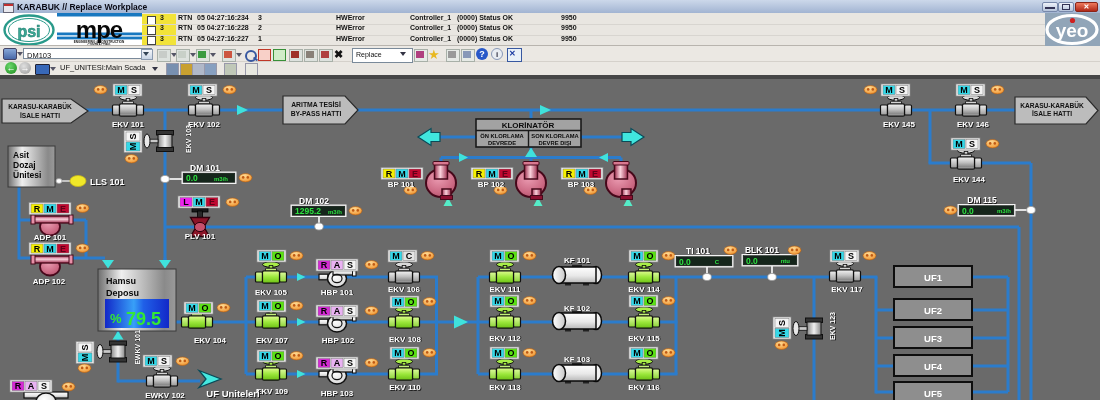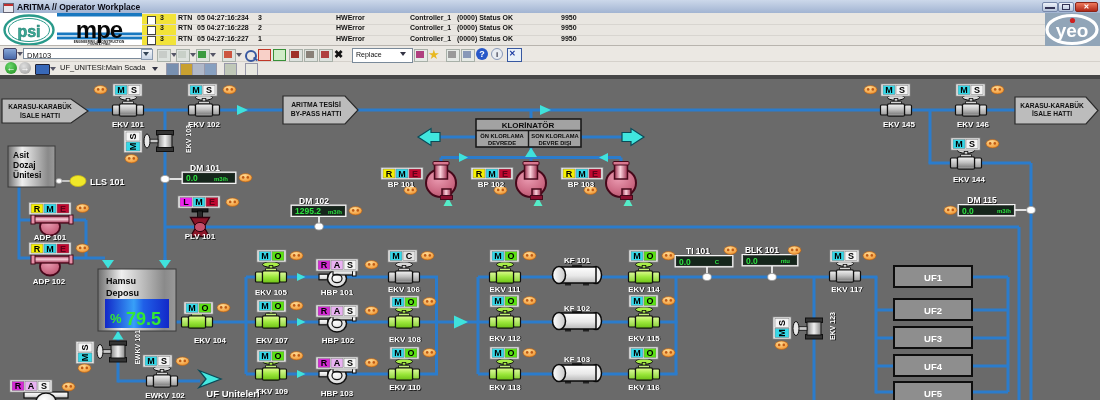--- a/index.html
+++ b/index.html
@@ -5,21 +5,21 @@
   #scr{position:relative;width:1100px;height:400px;overflow:hidden;font-family:"Liberation Sans",sans-serif;background:#6a6a6a}
   .abs{position:absolute}
 </style></head>
 <body>
 <div id="scr">
 
   <div class="abs" style="left:0;top:0;width:1100px;height:13px;background:linear-gradient(#ccd8ea,#a2b4d2)"></div>
   <div class="abs" style="left:3px;top:2.5px;width:9px;height:8px;background:#e8e8ee;border:1px solid #667">
     <div style="width:9px;height:2px;background:#c03030"></div>
     </div>
-  <div class="abs" style="left:17px;top:1.5px;font:600 8.5px &quot;Liberation Sans&quot;,sans-serif;color:#0a0a14">ARITMA // Operator Workplace</div>
+  <div class="abs" style="left:17px;top:1.5px;font:600 8.5px &quot;Liberation Sans&quot;,sans-serif;color:#0a0a14">KARABUK // Replace Workplace</div>
   <div class="abs" style="left:1042px;top:2px;width:14px;height:8px;background:linear-gradient(#eef2fa,#b6c4da);border:1px solid #7788aa;border-radius:2px">
       <div style="margin:4px 2px 0;height:2px;background:#335"></div>
     </div>
   <div class="abs" style="left:1058px;top:2px;width:14px;height:8px;background:linear-gradient(#eef2fa,#b6c4da);border:1px solid #7788aa;border-radius:2px">
       <div style="margin:1px 3px 0;height:4px;border:1px solid #335"></div>
     </div>
   <div class="abs" style="left:1075px;top:2px;width:21px;height:8px;background:linear-gradient(#ee7a5e,#b02818);border:1px solid #8a2418;border-radius:2px;color:#fff;font:bold 7px/8px &quot;Liberation Sans&quot;,sans-serif;text-align:center">✕</div>
 
   <div class="abs" style="left:0;top:13px;width:1100px;height:33px;background:#e9e6e1"></div>
   <div class="abs" style="left:0;top:13px;width:57px;height:33px;background:#fff;border-right:1px solid #bbb"></div>

